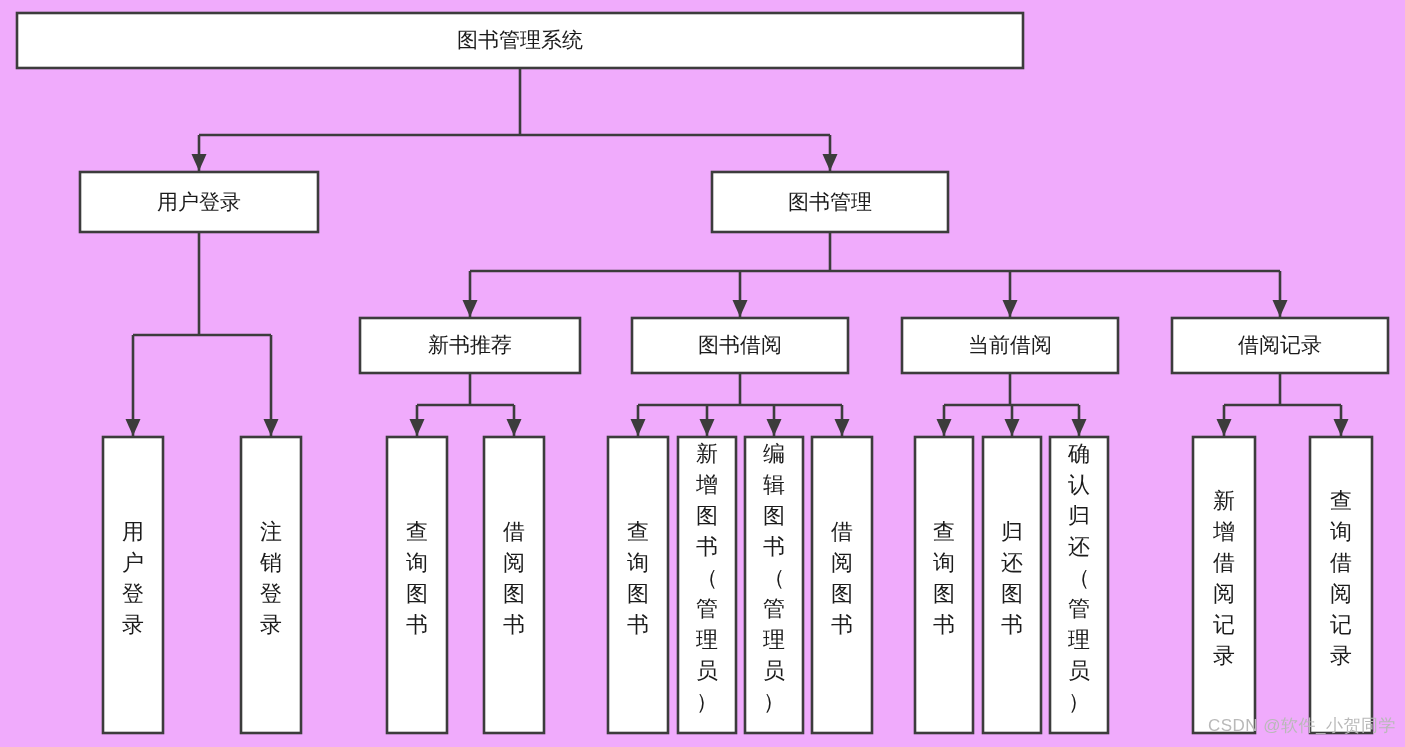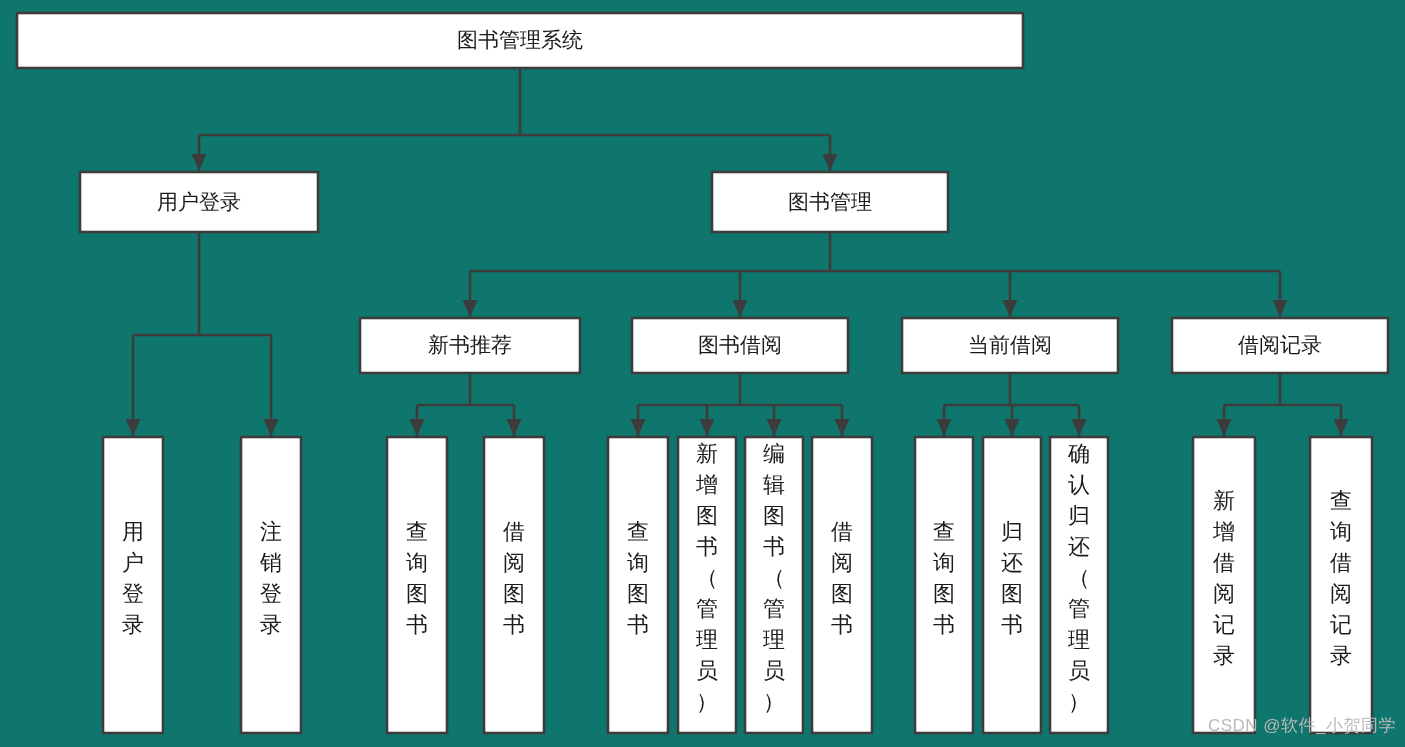--- a/index.html
+++ b/index.html
@@ -8,21 +8,21 @@
     padding: 0;
     background: #ffffff;
   }
   body {
     font-family: "Liberation Sans", "DejaVu Sans", sans-serif;
   }
   #diagram-root {
     position: relative;
     width: 1405px;
     height: 747px;
-    background: #0f766e;
+    background: #f0abfc;
     overflow: hidden;
   }
   svg#tree-svg {
     position: absolute;
     left: 0;
     top: 0;
     width: 1405px;
     height: 747px;
     display: block;
   }

